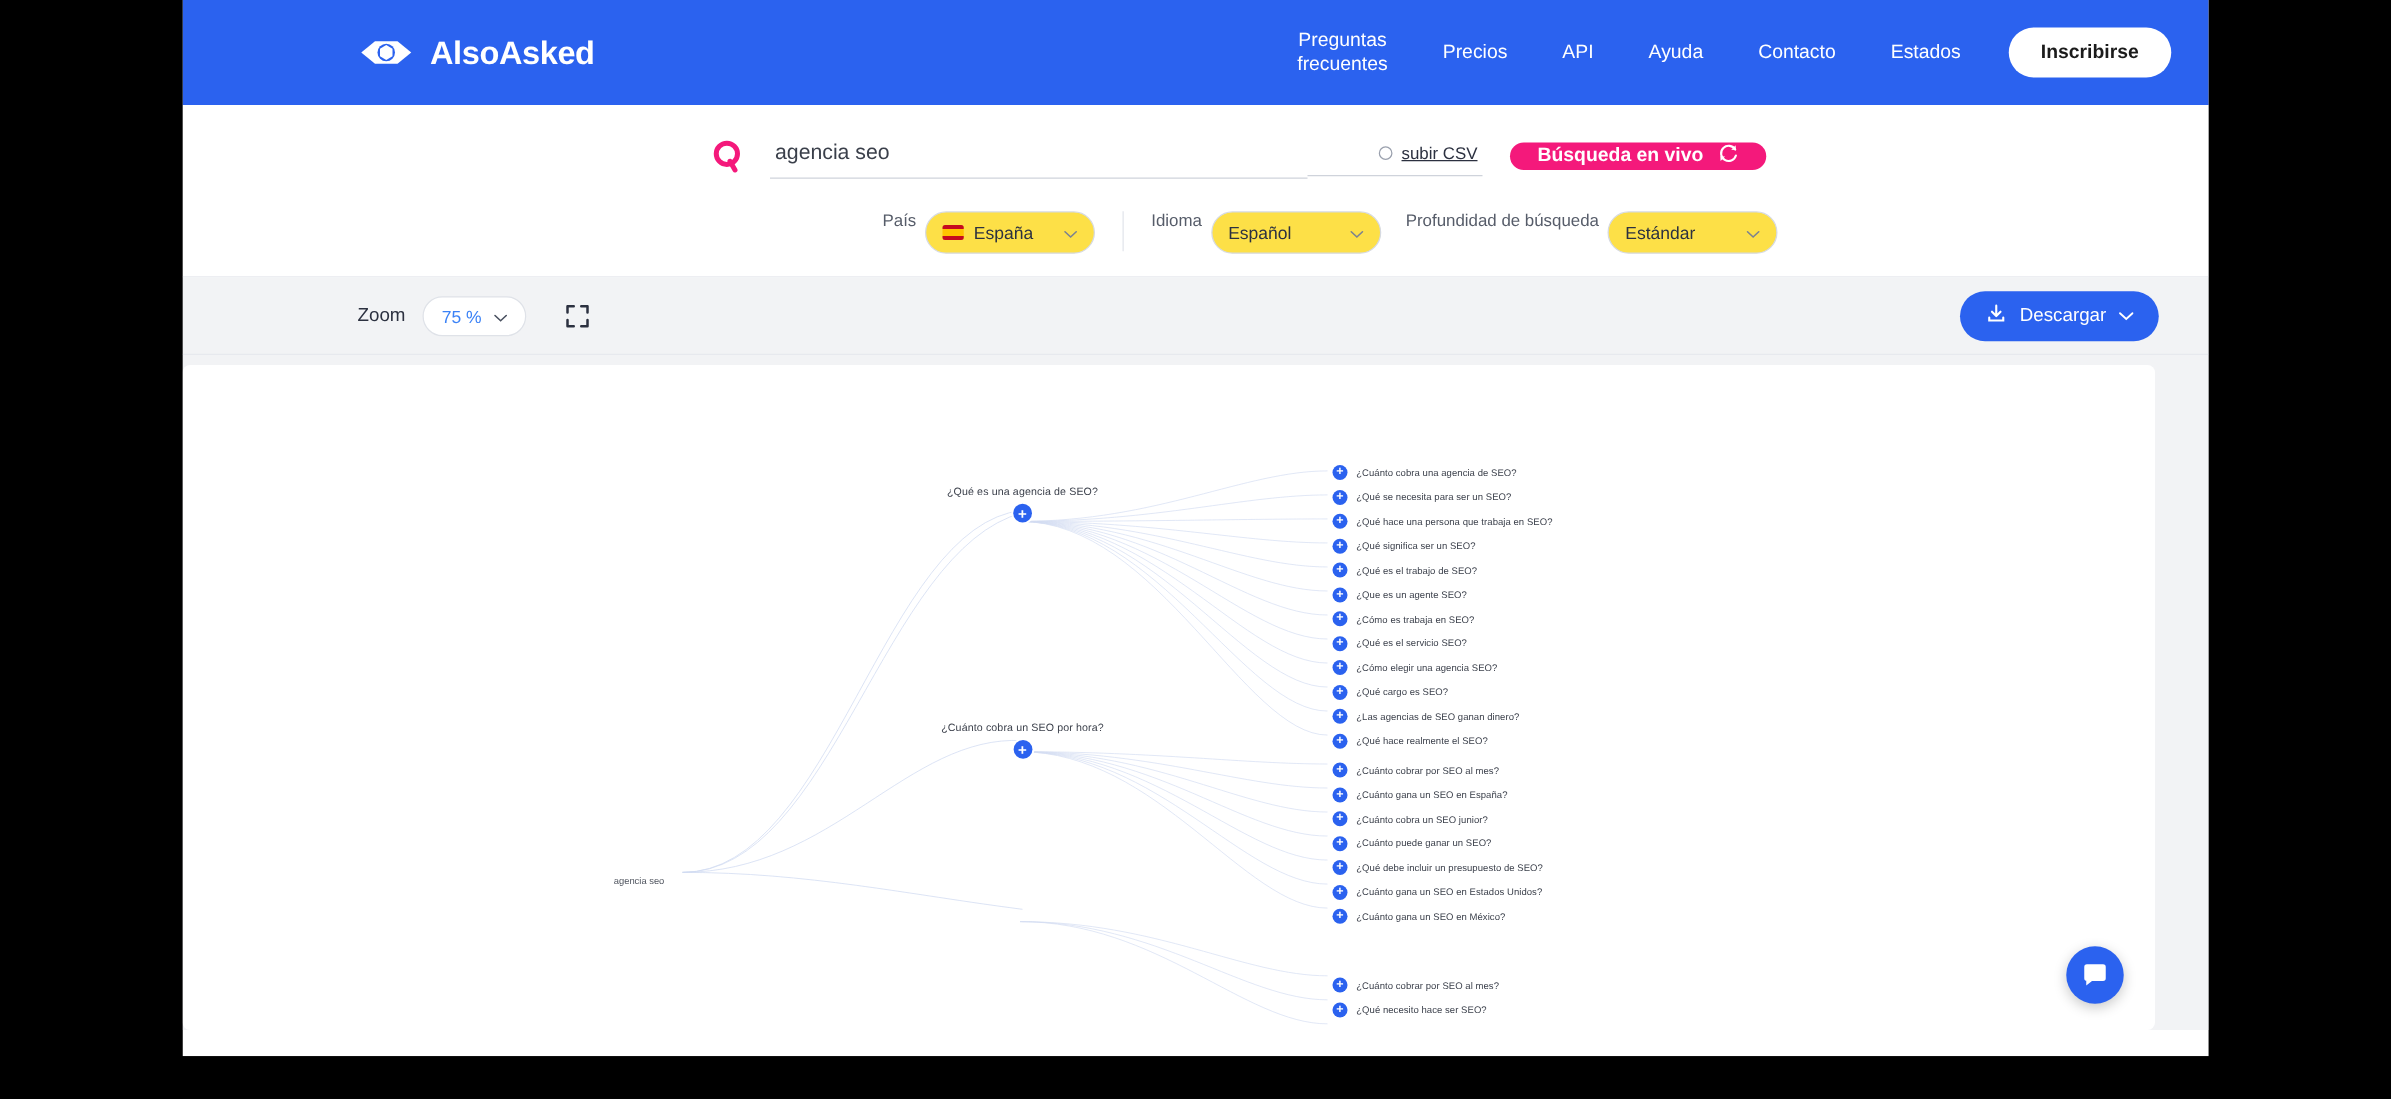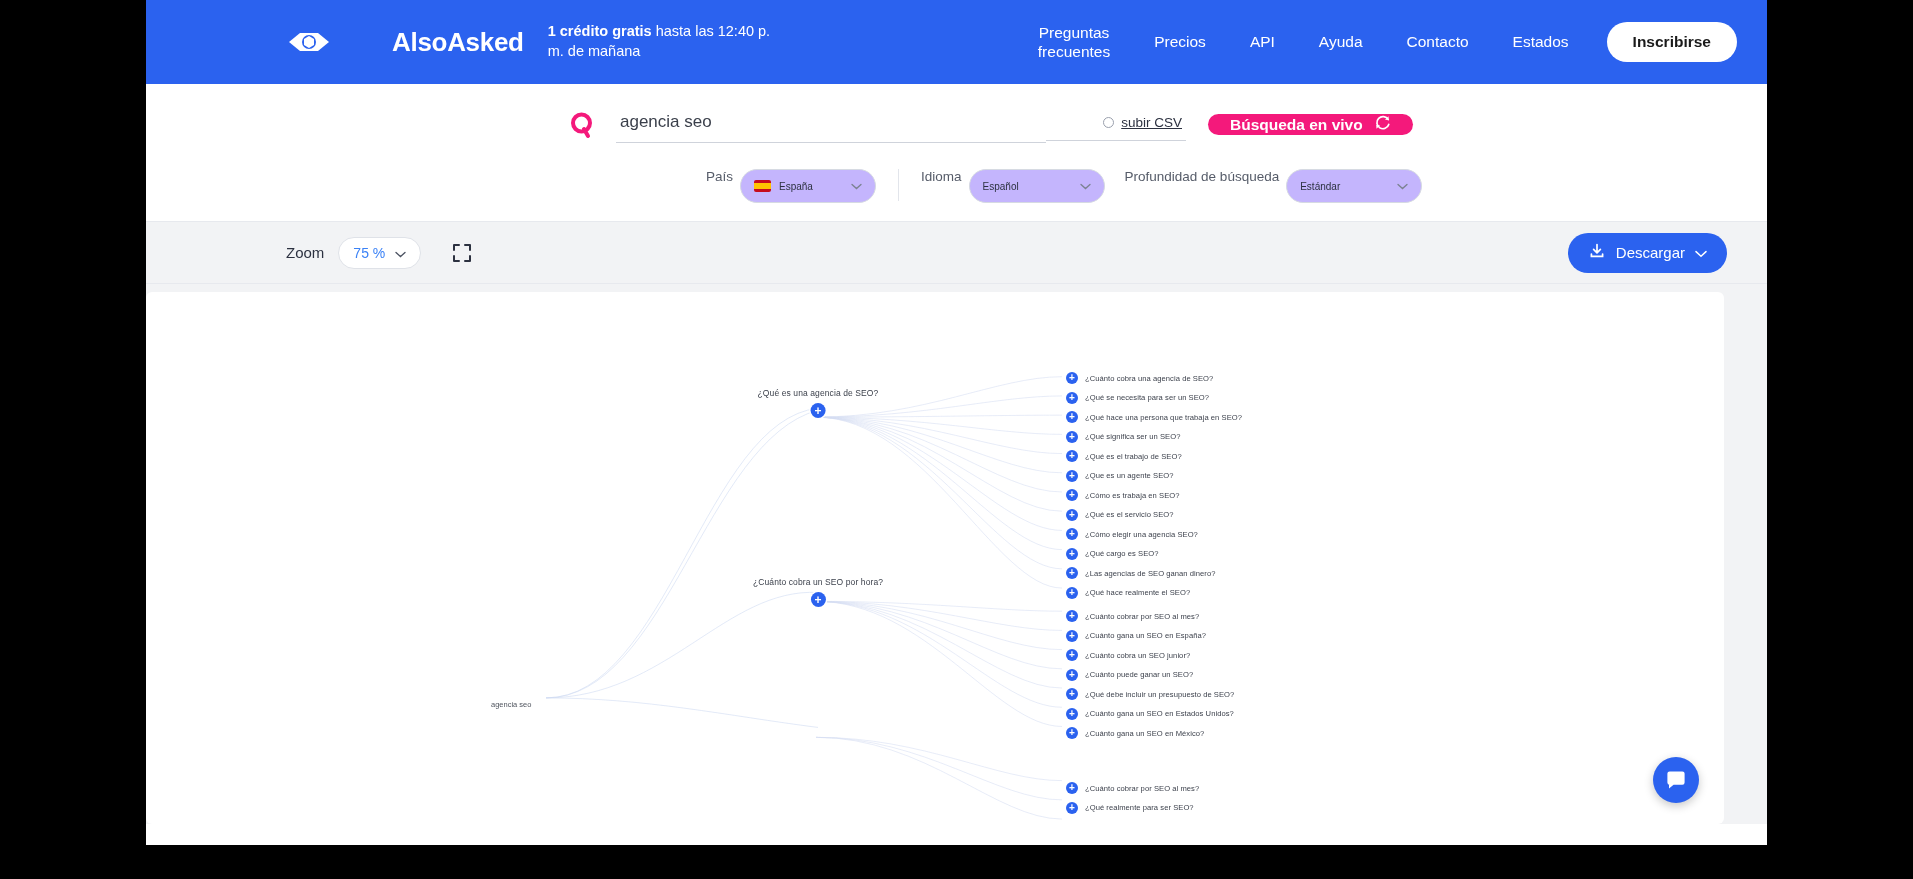--- a/index.html
+++ b/index.html
@@ -30,21 +30,21 @@
     align-items: center;
     padding: 0 30px 0 140px;
     gap: 0;
   }
   .brand { display: flex; align-items: center; gap: 12px; flex: 0 0 auto; }
   .brand-mark {
     width: 46px; height: 28px;
     display: flex; align-items: center; justify-content: center;
   }
   .brand-name {
-    color: #fff; font-size: 26px; font-weight: 700; letter-spacing: -0.3px; margin-left: 48px;
+    color: #fff; font-size: 26px; font-weight: 700; letter-spacing: -0.3px;
   }
   .credit {
     color: #fff; font-size: 14.5px; line-height: 1.35;
     margin-left: 24px; max-width: 240px; flex: 0 0 auto;
   }
   .credit b { font-weight: 700; }
   .credit span.lite { font-weight: 400; }
   .nav {
     display: flex; align-items: center; gap: 0;
     margin-left: auto;
@@ -121,24 +121,24 @@
     display: flex; align-items: flex-end;
     padding-left: 560px; margin-top: 26px; gap: 0;
   }
   .filter {
     display: flex; flex-direction: row; gap: 7px;
     margin-right: 20px;
   }
   .filter-label { font-size: 13.5px; color: #565c69; }
   .pill {
     border: 1px solid #d6dae2; border-radius: 999px;
-    background: #c4b5fd; height: 34px;
+    background: #fde047; height: 34px;
     display: flex; align-items: center;
     padding: 0 13px; gap: 8px;
-    font-size: 10px; color: #2c3140;
+    font-size: 14px; color: #2c3140;
     cursor: pointer;
     min-width: 136px;
   }
   .pill .val { flex: 1; white-space: nowrap; overflow: hidden; }
   .flag {
     width: 17px; height: 12px; border-radius: 2px;
     background: linear-gradient(#c60b1e 0 25%, #ffc400 25% 75%, #c60b1e 75% 100%);
     flex: 0 0 auto;
   }
   .divider-v {
@@ -245,23 +245,20 @@
         <span class="brand-mark">
           <svg width="44" height="26" viewBox="0 0 44 26">
             <path d="M2 13 L13 4 L31 4 L42 13 L31 22 L13 22 Z" fill="#fff"></path>
             <circle cx="22" cy="13" r="7" fill="#2b62ef"></circle>
             <path d="M22 7 L27 10 L27 16 L22 19 L17 16 L17 10 Z" fill="#fff"></path>
           </svg>
         </span>
         <span class="brand-name">AlsoAsked</span>
       </div>
 
-      <div class="credit">
-        <b>1 crédito gratis</b><span class="lite"> hasta  las 12:40 p. m. de mañana</span>
-      </div>
 
       <nav class="nav">
         <a class="nav-item">Preguntas
 frecuentes</a>
         <a class="nav-item">Precios</a>
         <a class="nav-item">API</a>
         <a class="nav-item">Ayuda</a>
         <a class="nav-item">Contacto</a>
         <a class="nav-item">Estados</a>
         <button class="nav-cta">Inscribirse</button>
@@ -493,21 +490,21 @@
             <div class="leaf" style="left: 920px; top: 435px;">
               <span class="plus-btn">+</span>
               <span class="txt">¿Cuánto gana un SEO en México?</span>
             </div>
             <div class="leaf" style="left: 920px; top: 490px;">
               <span class="plus-btn">+</span>
               <span class="txt">¿Cuánto cobrar por SEO al mes?</span>
             </div>
             <div class="leaf" style="left: 920px; top: 509.5px;">
               <span class="plus-btn">+</span>
-              <span class="txt">¿Qué realmente para ser SEO?</span>
+              <span class="txt">¿Qué necesito hace ser SEO?</span>
             </div>
           </div>
       </div>
     </div>
 
     <div class="chat-bubble">
       <svg width="24" height="24" viewBox="0 0 24 24">
         <path d="M3.4 5.6 A2.2 2.2 0 0 1 5.6 3.4 H18.4 A2.2 2.2 0 0 1 20.6 5.6 V14.6 A2.2 2.2 0 0 1 18.4 16.8 H9.6 L5 20.4 V16.8 H5.6 A2.2 2.2 0 0 1 3.4 14.6 Z" fill="#fff"></path>
       </svg>
     </div>

